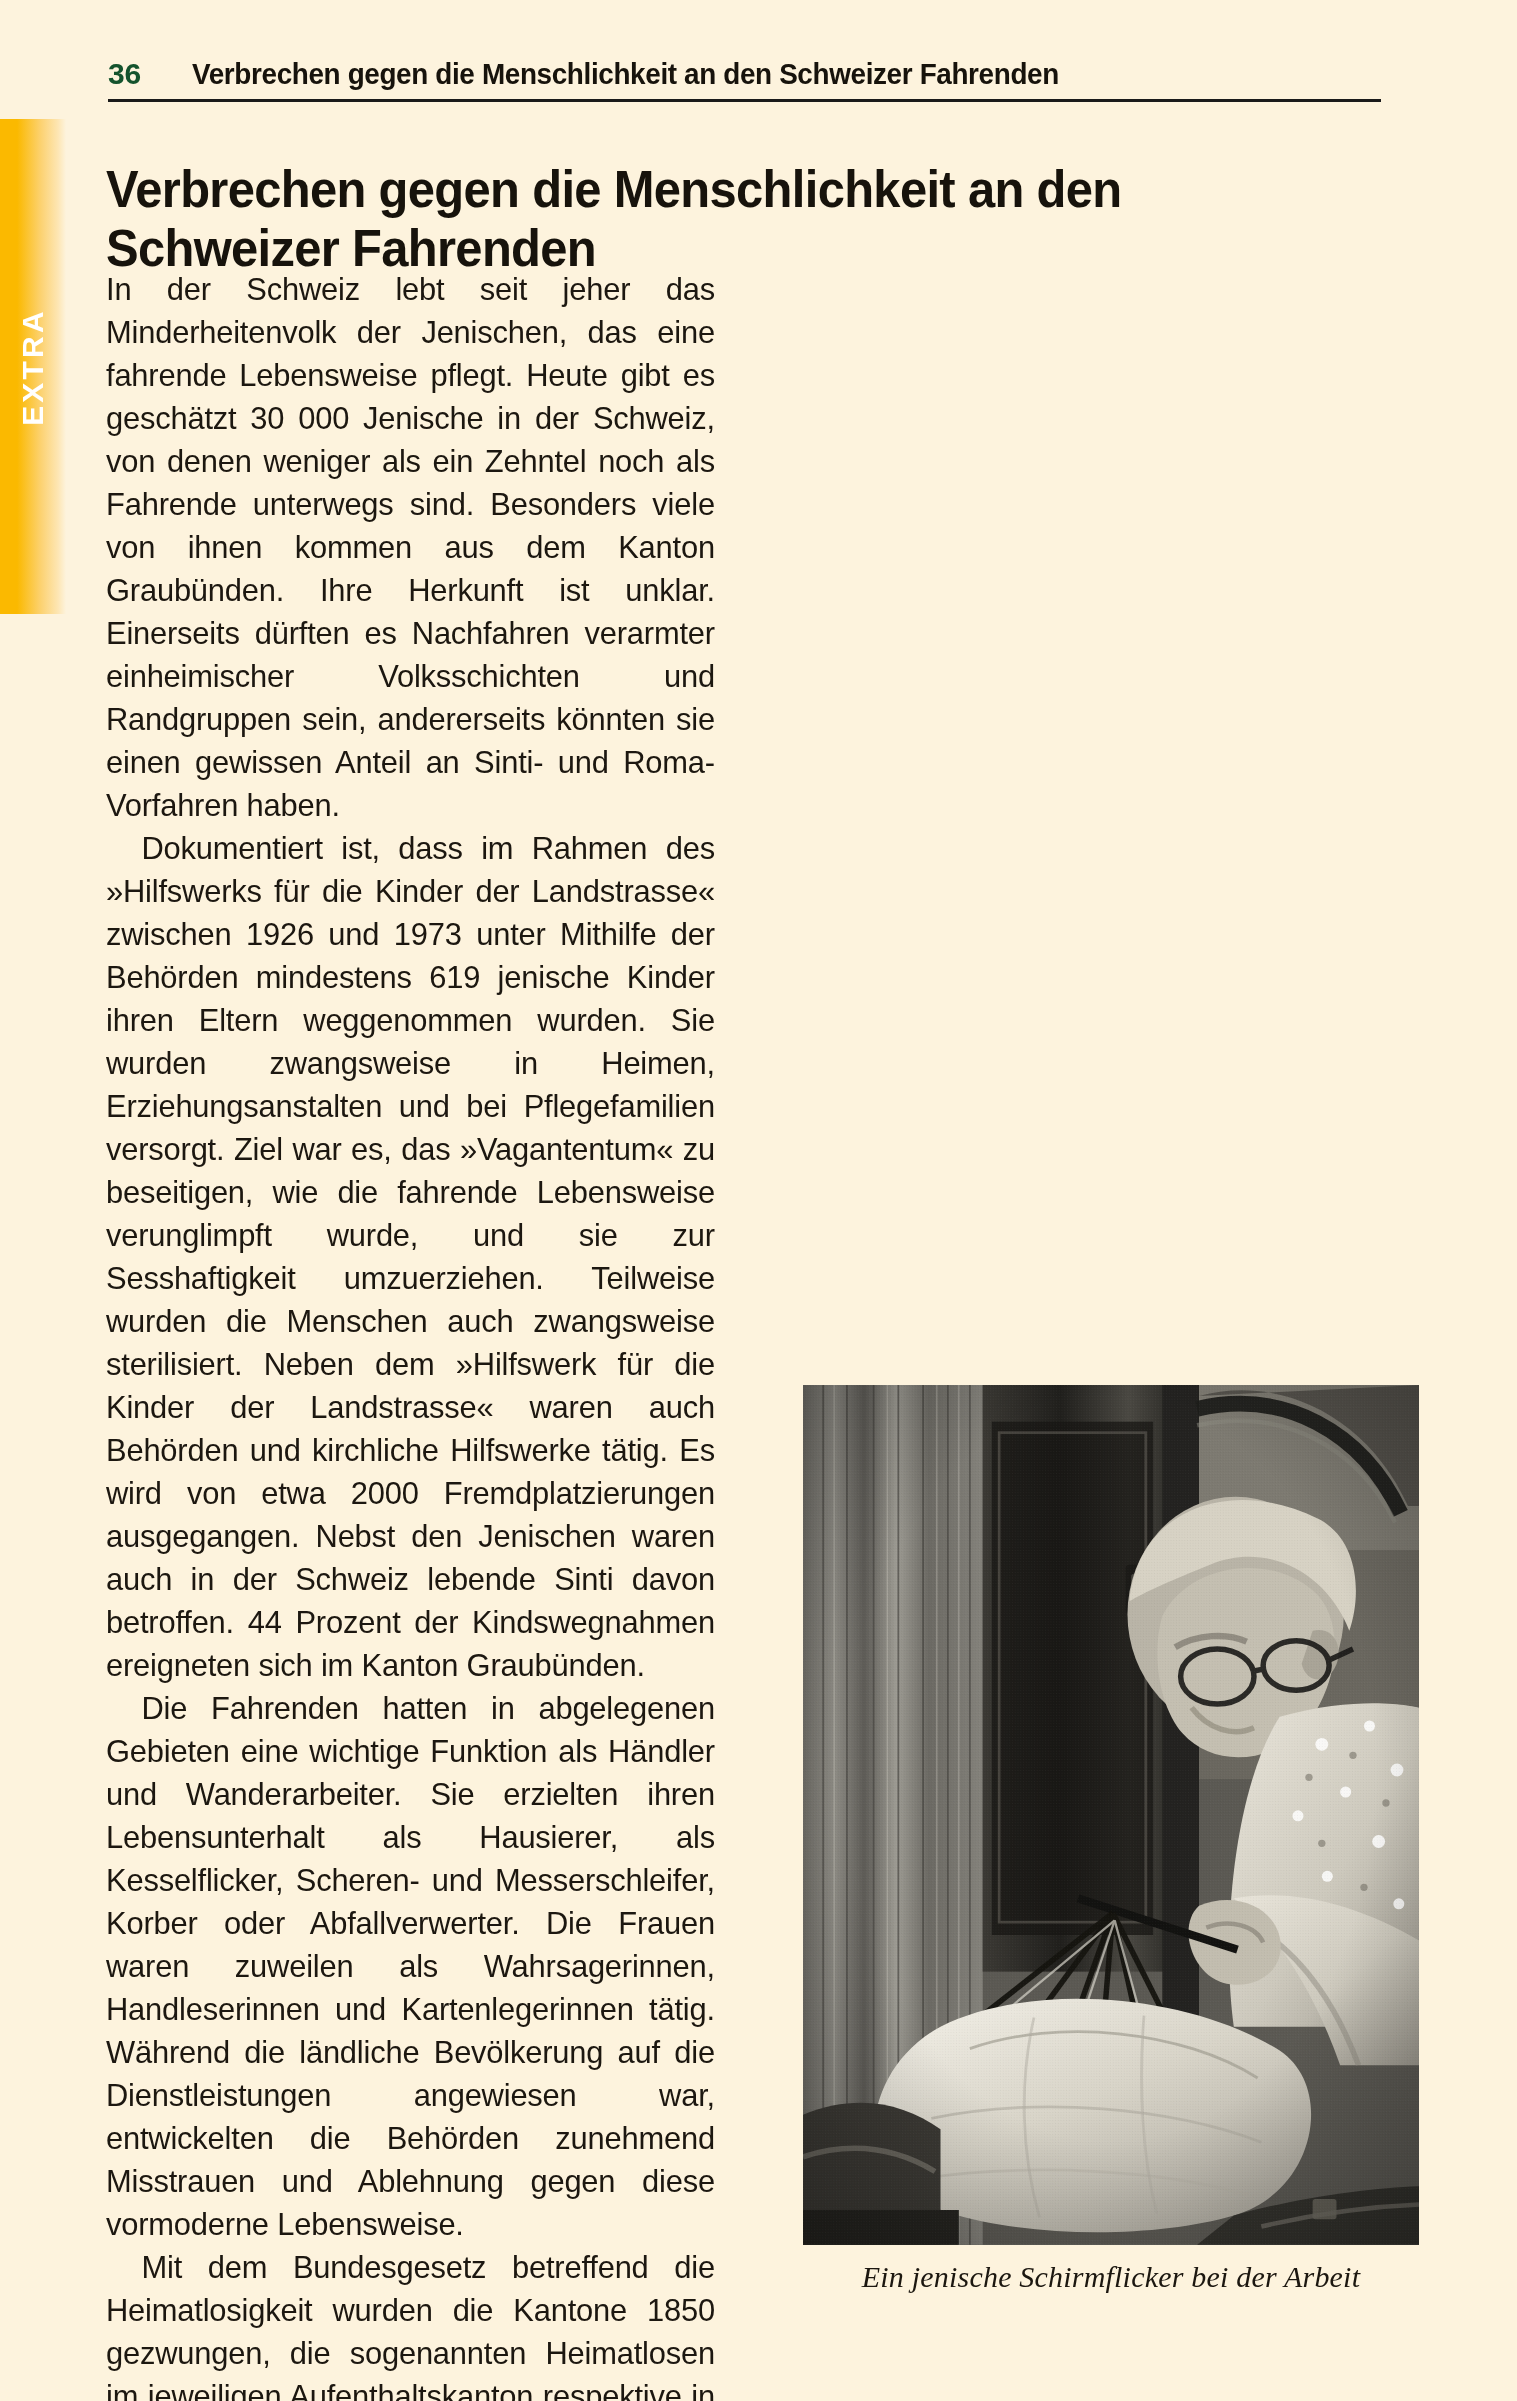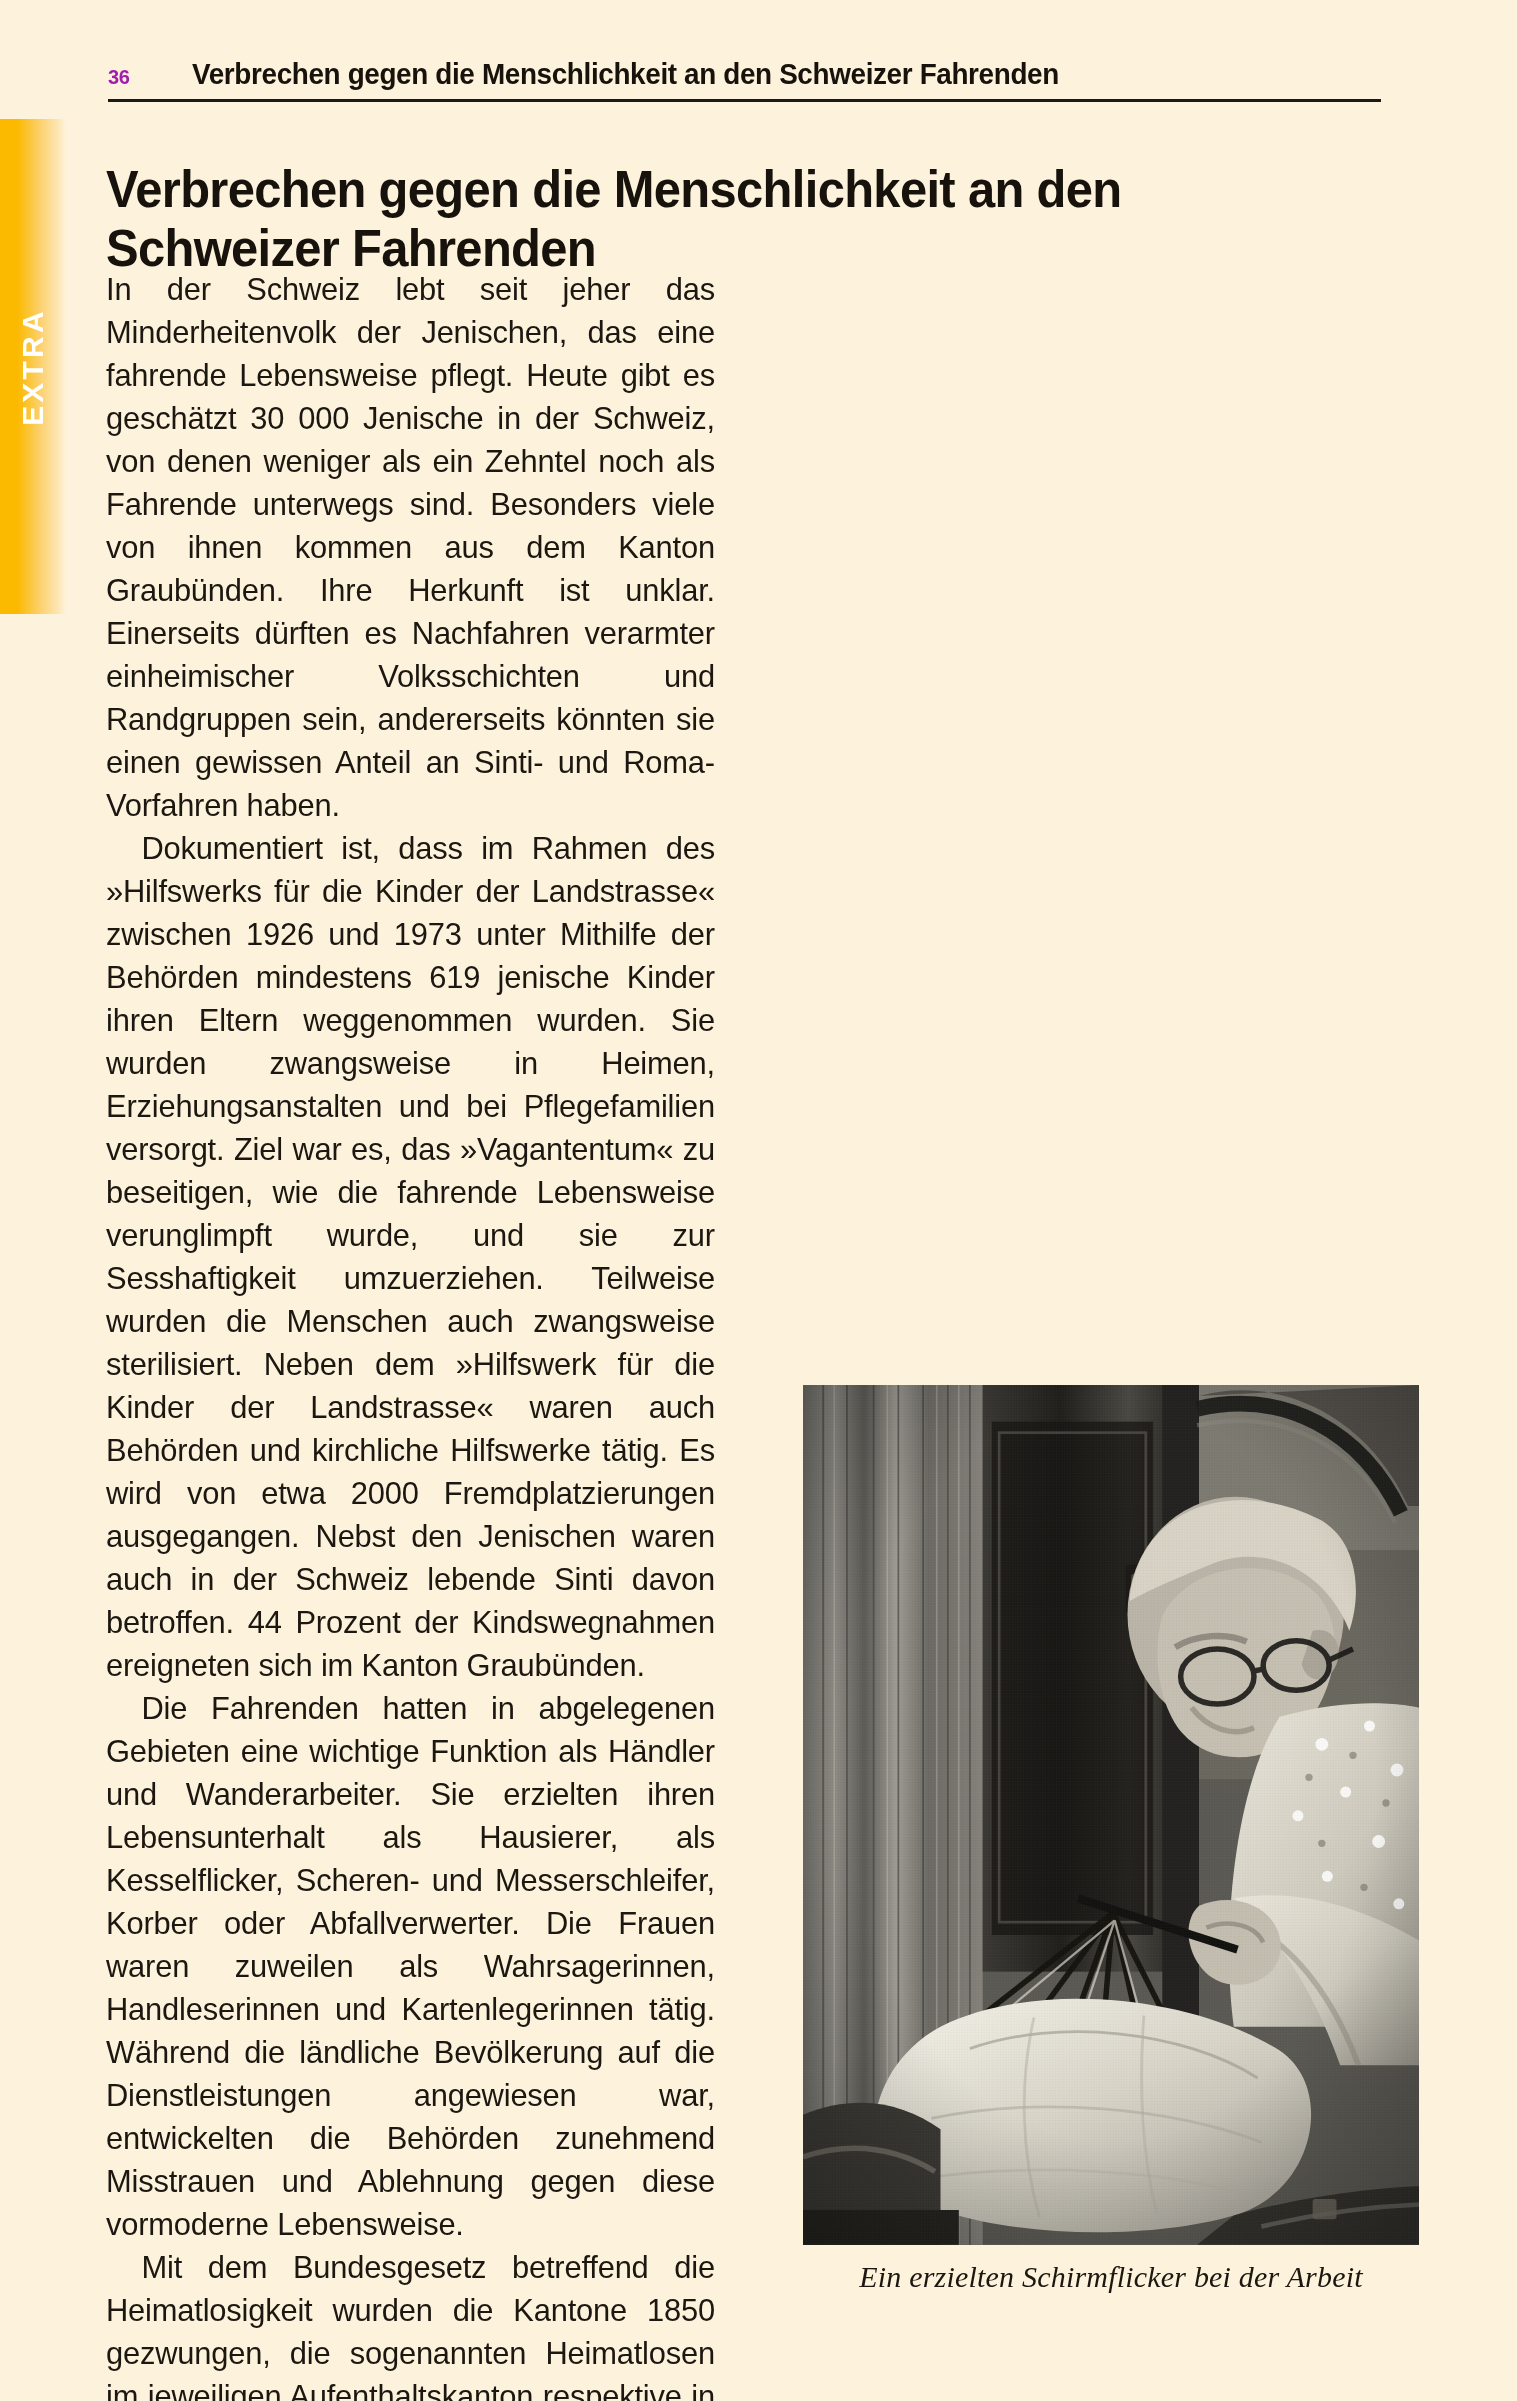--- a/index.html
+++ b/index.html
@@ -51,22 +51,22 @@
     top: 57px;
     width: 1273px;
     display: flex;
     align-items: baseline;
     border-bottom: 3.2px solid #1a1a1a;
     padding-bottom: 8.3px;
   }
   .folio {
     font-family: "Liberation Sans", sans-serif;
     font-weight: 700;
-    font-size: 20px;
-    color: #a21caf;
+    font-size: 30px;
+    color: #14532d;
     width: 84px;
     flex: none;
     letter-spacing: -0.3px;
   }
   .running-title {
     font-family: "Liberation Sans", sans-serif;
     font-weight: 700;
     font-size: 30px;
     color: #17130c;
     letter-spacing: -0.4px;
@@ -336,17 +336,17 @@
         <rect x="0" y="900" width="170" height="38" fill="#24231f"></rect>
 
         <path d="M470 906 C 540 886 620 876 672 874 L 672 938 L 430 938 Z" fill="#32312c"></path>
         <path d="M500 918 C 560 904 624 896 672 894" stroke="#8d8a80" stroke-width="5" fill="none" opacity="0.5"></path>
         <rect x="556" y="888" width="26" height="22" rx="3" fill="#6e6b62" opacity="0.8"></rect>
 
         <rect x="0" y="0" width="672" height="938" fill="url(#pGrain)"></rect>
         <rect x="0" y="0" width="672" height="938" fill="url(#gVig)"></rect>
       </svg>
     </div>
-    <figcaption class="photo-caption">Ein erzielten Schirmflicker bei der Arbeit</figcaption>
+    <figcaption class="photo-caption">Ein jenische Schirmflicker bei der Arbeit</figcaption>
   </figure>
 
 </div>
 
 
 </body></html>

